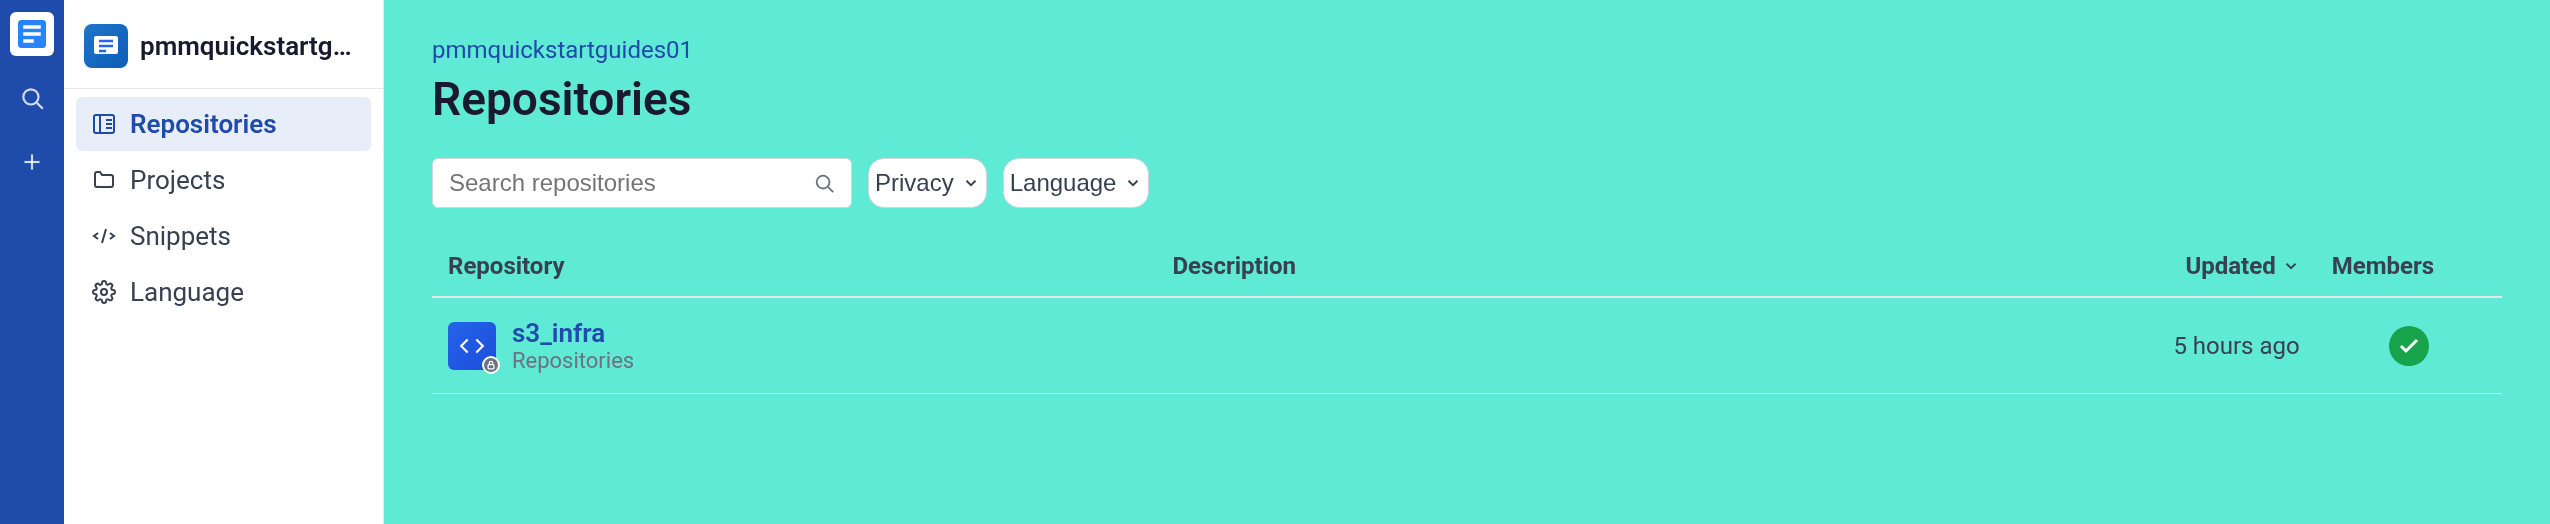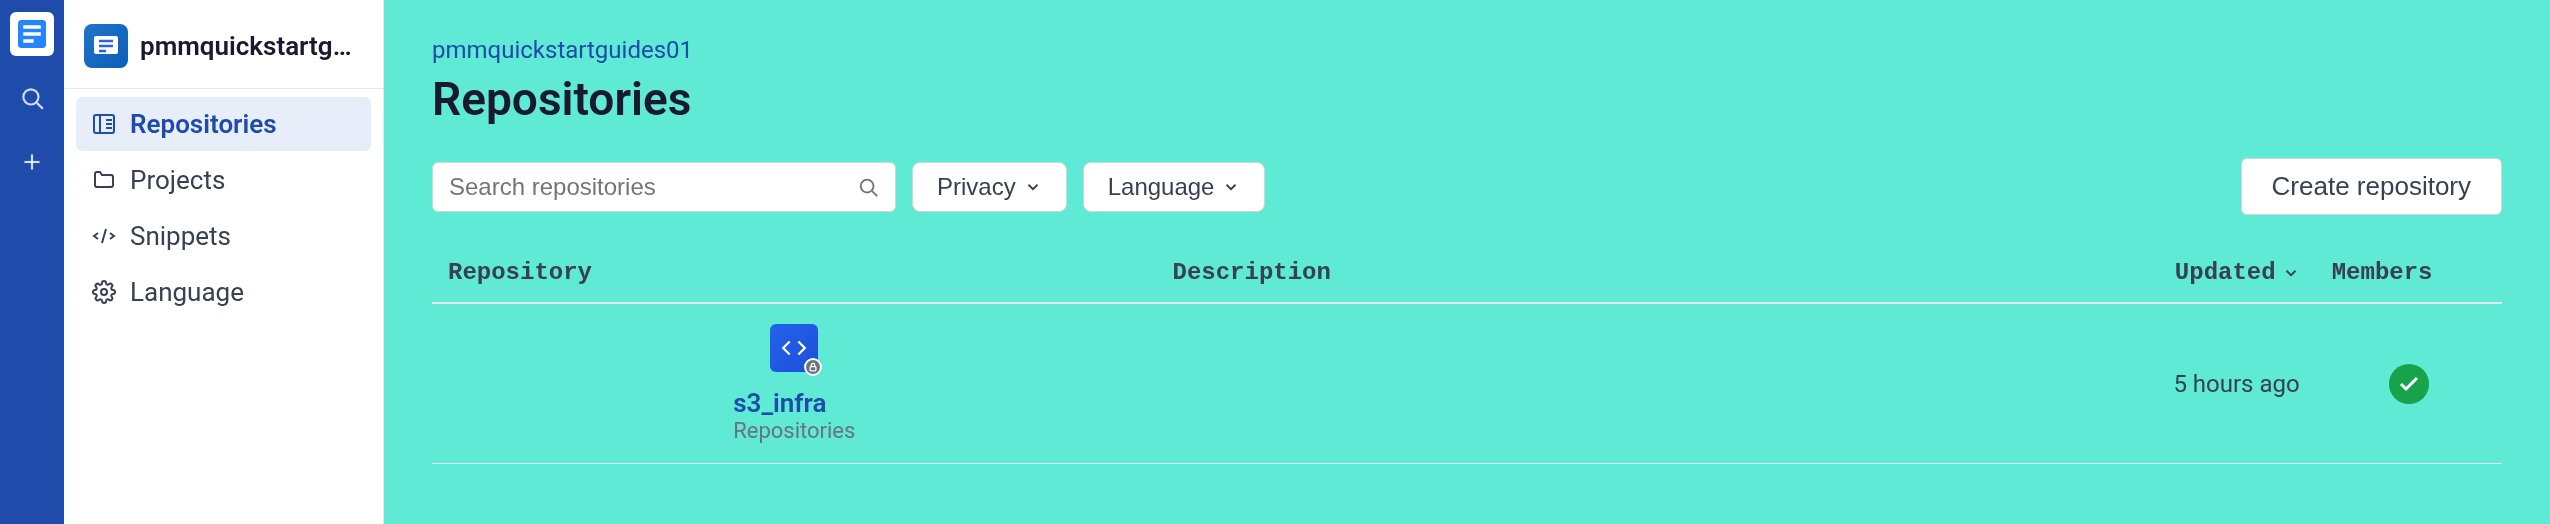--- a/index.html
+++ b/index.html
@@ -135,39 +135,39 @@
       margin-bottom: 32px;
     }
     .search-box {
       display: flex;
       align-items: center;
       border: 1px solid #d1d5db;
       border-radius: 6px;
       padding: 10px 16px;
       gap: 10px;
       background: #fff;
-      width: 464px;
+      width: 420px;
     }
     .search-box input {
       border: none;
       outline: none;
       font-size: 24px;
       color: #6b7280;
       background: transparent;
       width: 100%;
     }
     .search-box svg { width: 22px; height: 22px; color: #6b7280; flex-shrink: 0; }
 
     .filter-btn {
       display: flex;
       align-items: center;
       gap: 8px;
       border: 1px solid #d1d5db;
-      border-radius: 8px;
-      padding: 10px 24px;
+      border-radius: 16px;
+      padding: 10px 6px;
       background: #fff;
       font-size: 24px;
       color: #374151;
       cursor: pointer;
     }
     .filter-btn svg { width: 18px; height: 18px; }
 
     .create-repo-btn {
       margin-left: auto;
       padding: 12px 30px;
@@ -180,21 +180,20 @@
       font-weight: 500;
     }
 
     
     .repo-table {
       width: 100%;
       border-collapse: collapse;
     }
     .repo-table thead tr {
       border-bottom: 2px solid #e5e7eb;
-      font-family: Liberation Mono, monospace;
     }
     .repo-table th {
       text-align: left;
       padding: 12px 16px 16px 16px;
       font-size: 24px;
       font-weight: 700;
       color: #374151;
     }
     .repo-table td {
       padding: 20px 16px;
@@ -202,21 +201,20 @@
       color: #374151;
       vertical-align: middle;
     }
     .repo-table tbody tr {
       border-bottom: 1px solid #e5e7eb;
     }
     .repo-name-cell {
       display: flex;
       align-items: center;
       gap: 16px;
-      flex-direction: column;
     }
     .repo-avatar {
       width: 48px;
       height: 48px;
       border-radius: 6px;
       background: linear-gradient(135deg, #2563eb 0%, #1d4ed8 100%);
       display: flex;
       align-items: center;
       justify-content: center;
       flex-shrink: 0;
@@ -369,21 +367,20 @@
       </svg>
     </button>
 
     <button class="filter-btn">
       <span>Language</span>
       <svg viewBox="0 0 24 24" fill="none" stroke="currentColor" stroke-width="2.5">
         <polyline points="6 9 12 15 18 9"></polyline>
       </svg>
     </button>
 
-    <button class="create-repo-btn">Create repository</button>
   </div>
 
   <table class="repo-table">
     <thead>
       <tr>
         <th class="col-repo">
           <span>Repository</span>
         </th>
         <th class="col-desc">
           <span>Description</span>

